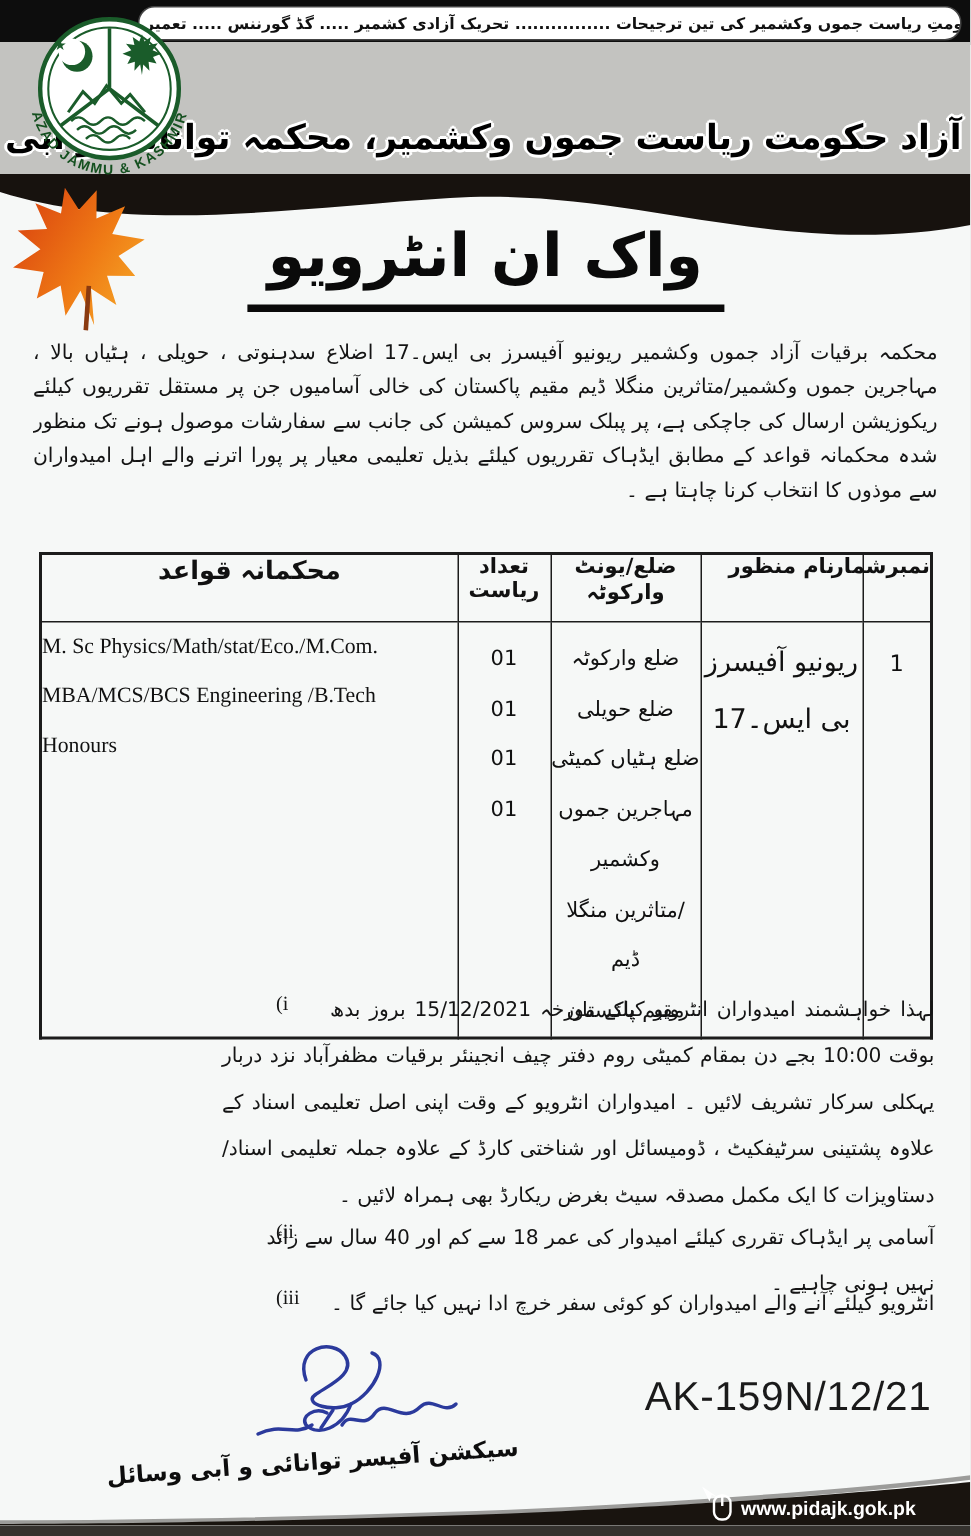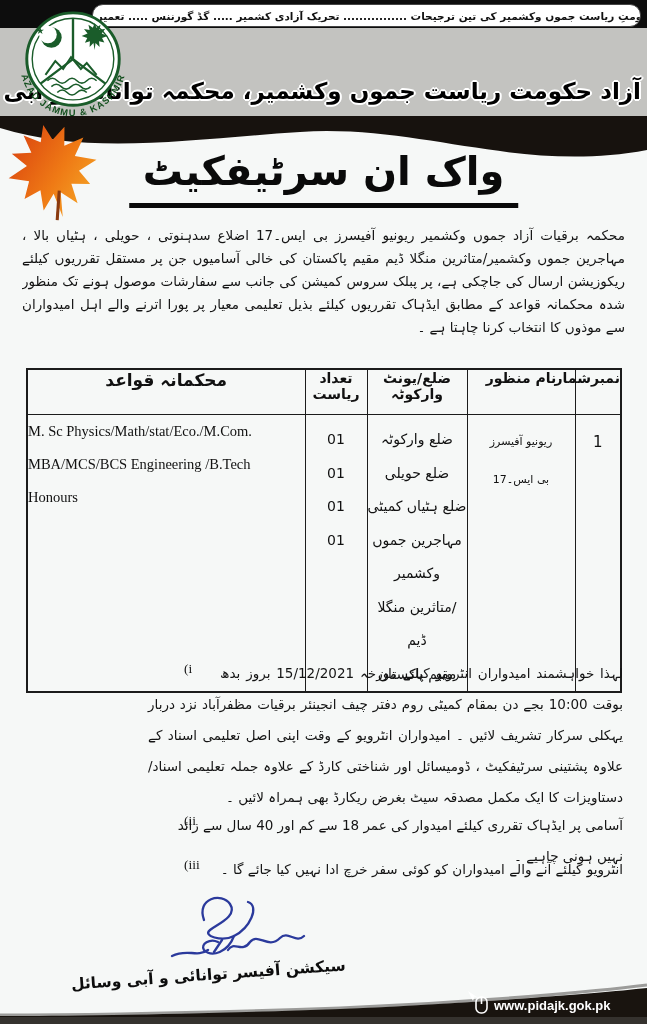--- a/index.html
+++ b/index.html
@@ -51,21 +51,21 @@
   table.jobs th,table.jobs td{border:1.6px solid #1c1c1c;padding:0;vertical-align:top;}
   table.jobs{border:2.5px solid #1c1c1c;}
   th.h{height:44px;vertical-align:middle;font-size:14px;font-weight:bold;text-align:center;}
   th.h.rules{font-size:17px;margin-left:32px;}
   .col-serial{width:46px;}
   .col-post{width:108px;}
   .col-quota{width:100px;}
   .col-count{width:62px;}
   .cell-lines{padding-top:8px;text-align:center;}
   .cell-lines div{line-height:33.5px;font-size:14px;}
-  .post-lines div{line-height:38px;font-size:11px;text-align:center;}
+  .post-lines div{line-height:38px;font-size:18px;text-align:center;}
   .serial-val{line-height:38px;font-size:15px;text-align:center;padding-top:8px;}
   td.rules-cell{direction:ltr;text-align:left;padding:6px 8px;height:212px;}
   .rules-cell div{font-family:"Liberation Serif",serif;font-size:14.5px;line-height:33px;white-space:nowrap;}
   
   .notes{position:absolute;top:658px;left:28px;right:24px;height:238px;}
   .note{position:absolute;left:0;right:0;}
   .note .marker{
     position:absolute;left:156px;top:3px;direction:ltr;
     font-family:"Liberation Serif",serif;font-size:13.5px;color:#151515;
   }
@@ -146,21 +146,21 @@
       <linearGradient id="leafgrad" x1="0" y1="0" x2="1" y2="1">
         <stop offset="0" stop-color="#d63a0e"></stop>
         <stop offset="0.55" stop-color="#ef7a15"></stop>
         <stop offset="1" stop-color="#f7b32b"></stop>
       </linearGradient>
     </defs>
     <path d="M50 4 L56 20 L70 10 L66 28 L86 24 L74 40 L94 48 L75 55 L83 70 L65 66 L67 86 L53 72 L50 96 L46 72 L33 86 L34 66 L17 71 L25 55 L6 48 L26 40 L14 25 L33 28 L29 10 L44 20 Z" fill="url(#leafgrad)"></path>
     <path d="M52 70 L44 98" stroke="#8a3a10" stroke-width="3" fill="none"></path>
   </svg>
 
-  <div class="main-title">واک ان سرٹیفکیٹ</div>
+  <div class="main-title">واک ان انٹرویو</div>
 
   <div class="intro">محکمہ برقیات آزاد جموں وکشمیر ریونیو آفیسرز بی ایس۔17 اضلاع سدہنوتی ، حویلی ، ہٹیاں بالا ، مہاجرین جموں وکشمیر/متاثرین منگلا ڈیم مقیم پاکستان کی خالی آسامیوں جن پر مستقل تقرریوں کیلئے ریکوزیشن ارسال کی جاچکی ہے، پر پبلک سروس کمیشن کی جانب سے سفارشات موصول ہونے تک منظور شدہ محکمانہ قواعد کے مطابق ایڈہاک تقرریوں کیلئے بذیل تعلیمی معیار پر پورا اترنے والے اہل امیدواران سے موذوں کا انتخاب کرنا چاہتا ہے ۔</div>
 
   <table class="jobs">
     <colgroup>
       <col class="col-serial">
         <col class="col-post">
         <col class="col-quota">
         <col class="col-count">
         <col>
@@ -229,20 +229,21 @@
     <svg class="sig-svg" width="230" height="80" viewBox="0 0 230 80">
       <g fill="none" stroke="#2b3a9c" stroke-width="2.3" stroke-linecap="round">
         <path d="M66 30 C58 8 84 2 92 14 C100 26 80 34 72 40 C64 46 84 52 96 46 C112 38 122 16 110 12"></path>
         <path d="M96 46 C90 62 74 68 66 60 C62 54 72 48 80 52"></path>
         <path d="M34 66 C50 58 58 68 70 60 M76 62 L84 50 M90 60 C96 50 104 64 112 52 C120 42 130 60 142 48 C150 40 158 54 166 46"></path>
       </g>
     </svg>
     <div class="sig-label">سیکشن آفیسر توانائی و آبی وسائل</div>
   </div>
 
+  <div class="refnum">AK-159N/12/21</div>
 
   <svg class="webbar" viewBox="0 0 647 34" preserveAspectRatio="none">
     <path d="M647 2 C600 8 480 19 340 25 C200 30 80 32 0 32" stroke="#9c9c9a" stroke-width="3" fill="none"></path>
     <path d="M647 34 V5 C600 10 480 20 340 26 C200 31 80 33 0 33 V34 Z" fill="#19140f"></path>
     <g>
       <path d="M468 8 L473 18 L474.5 13.5 L479 15.5 Z" fill="#ffffff"></path>
       <rect x="476" y="14" width="11" height="16" rx="5" fill="none" stroke="#ffffff" stroke-width="1.6"></rect>
       <line x1="481.5" y1="14" x2="481.5" y2="21" stroke="#ffffff" stroke-width="1.6"></line>
     </g>
     <text x="494" y="27" font-size="13" font-weight="bold" fill="#ffffff" font-family="Liberation Sans,sans-serif">www.pidajk.gok.pk</text>

